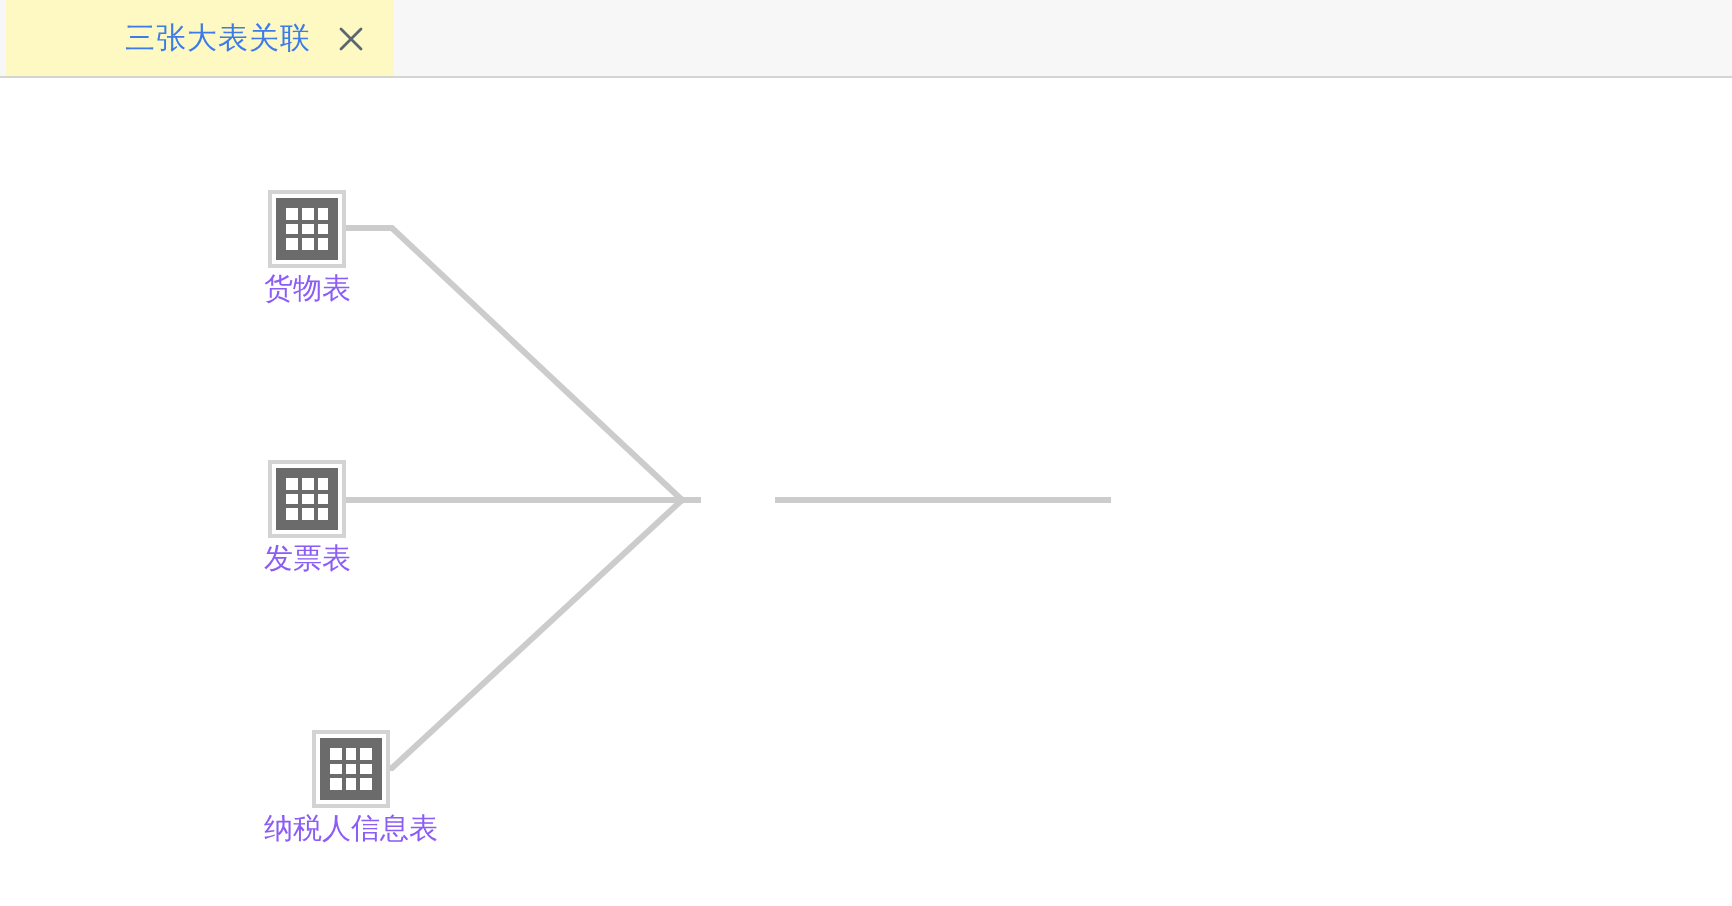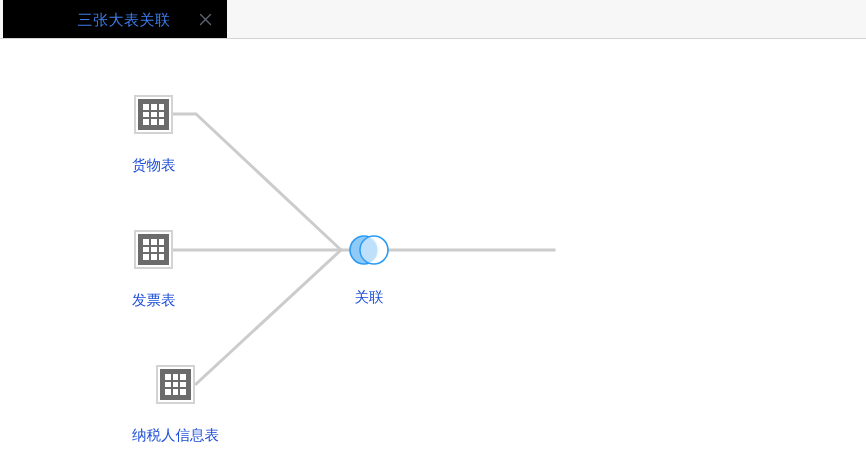--- a/index.html
+++ b/index.html
@@ -26,23 +26,23 @@
     width: 866px;
     height: 39px;
     background: #f7f7f7;
     border-bottom: 1px solid #d4d4d4;
     box-sizing: border-box;
   }
   .tab {
     position: absolute;
     left: 3px;
     top: 0;
-    width: 224px;
+    width: 194px;
     height: 38px;
-    background: #000000;
+    background: #fef9c3;
     box-sizing: border-box;
     display: flex;
     align-items: center;
     justify-content: center;
     cursor: default;
   }
   .tab-label {
     color: #3d7ce8;
     font-size: 15px;
     letter-spacing: 0.5px;
@@ -85,23 +85,23 @@
 
   
   .node {
     position: absolute;
     display: flex;
     flex-direction: column;
     align-items: center;
     cursor: pointer;
   }
   .node-label {
-    margin-top: 24px;
+    margin-top: 4px;
     font-size: 14.5px;
-    color: #1d4ed8;
+    color: #8b5cf6;
     white-space: nowrap;
     line-height: 1;
     text-align: center;
   }
 
   
   .table-icon {
     width: 39px;
     height: 39px;
     box-sizing: border-box;
@@ -224,26 +224,16 @@
             <span></span>
             <span></span>
           <span></span>
             <span></span>
             <span></span>
         </div>
       </div>
       <div class="node-label">发票表</div>
     </div>
 
-    <div class="node" style="left:349px; top:195px;">
-      <div class="venn-icon">
-        <svg width="40" height="32" viewBox="0 0 40 32" aria-hidden="true">
-          <circle cx="15" cy="16" r="14" fill="#8fcaf7" stroke="#2b9bf4" stroke-width="1.6"></circle>
-          <circle cx="25" cy="16" r="14" fill="#ffffff" fill-opacity="0.92" stroke="#2b9bf4" stroke-width="1.6"></circle>
-          <path d="M20 3.2 A14 14 0 0 0 20 28.8 A14 14 0 0 0 20 3.2 Z" fill="#8fcaf7" fill-opacity="0.55" stroke="none"></path>
-        </svg>
-      </div>
-      <div class="node-label">关联</div>
-    </div>
 
 
   </div>
 </div>
 
 </body></html>

